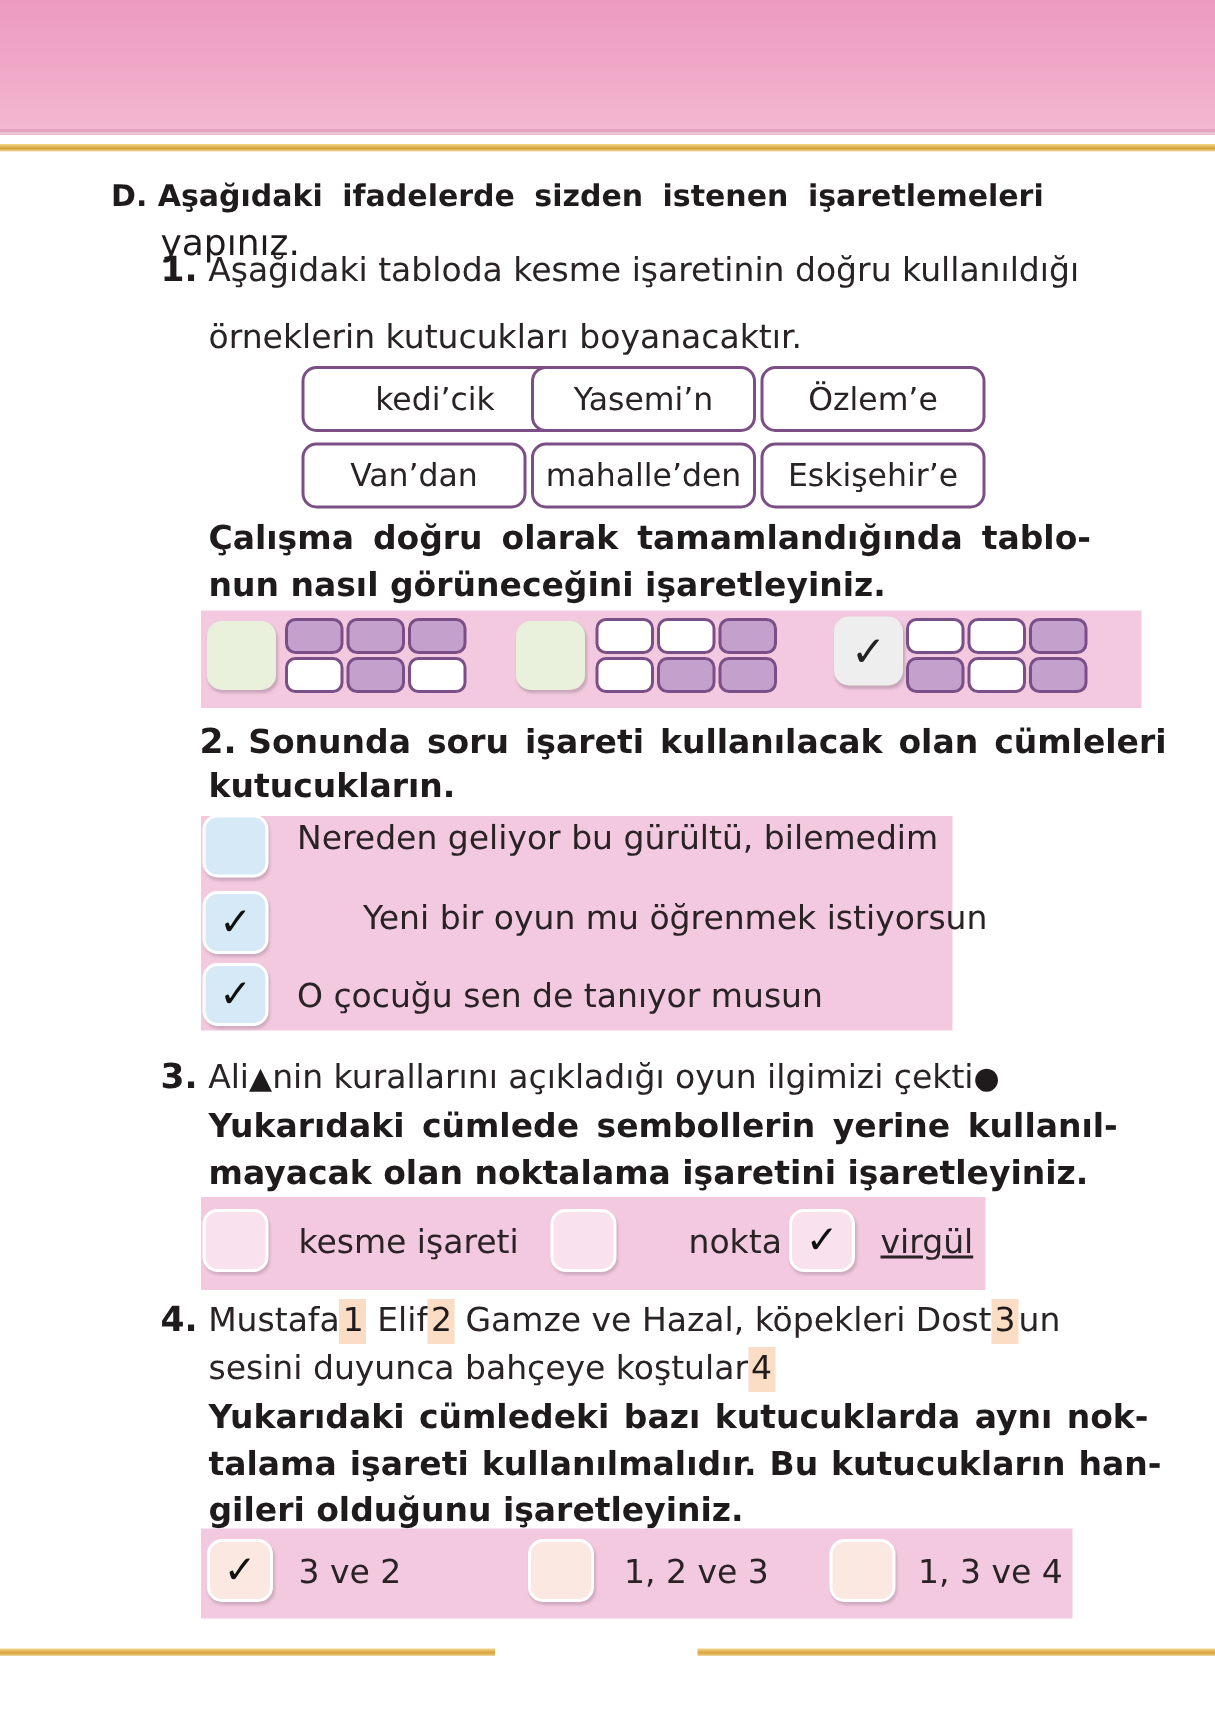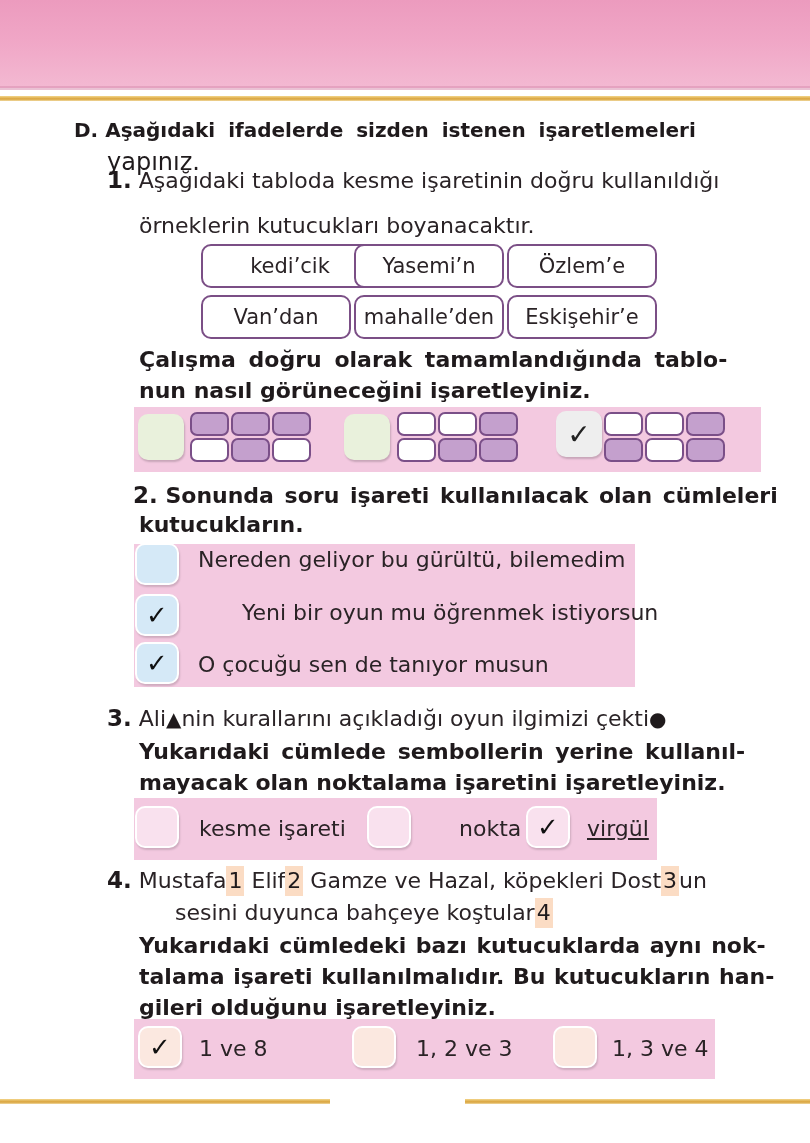--- a/index.html
+++ b/index.html
@@ -157,31 +157,31 @@
 
 <div class="cbox pink" style="left:526px; top:806px;">✓</div>
 <div class="abs txt light" style="left:587px; top:815px;text-decoration:underline;">virgül</div>
 
 <div class="abs txt" style="left:107px; top:866px;">
   <span class="qnum">4.</span>
   <span class="light">Mustafa</span><span class="hl">1</span>
   <span class="light">Elif</span><span class="hl">2</span>
   <span class="light">Gamze ve Hazal, köpekleri Dost</span><span class="hl">3</span><span class="light">un</span>
 </div>
-<div class="abs txt" style="left:139px; top:898px;margin-left:36px;">
+<div class="abs txt" style="left:139px; top:898px;">
   <span class="light">sesini duyunca bahçeye koştular</span><span class="hl">4</span>
 </div>
 <div class="abs txt bold" style="left:139px; top:932px; word-spacing:2px;">Yukarıdaki cümledeki bazı kutucuklarda aynı nok-</div>
 <div class="abs txt bold" style="left:139px; top:963px; word-spacing:1px;">talama işareti kullanılmalıdır. Bu kutucukların han-</div>
 <div class="abs txt bold" style="left:139px; top:994px;">gileri olduğunu işaretleyiniz.</div>
 
 <div class="abs panel" style="left:134px; top:1019px; width:581px; height:60px;"></div>
 
 <div class="cbox peach" style="left:138px; top:1026px;">✓</div>
-<div class="abs txt light" style="left:199px; top:1035px;">1 ve 8</div>
+<div class="abs txt light" style="left:199px; top:1035px;">3 ve 2</div>
 
 <div class="cbox peach" style="left:352px; top:1026px;"></div>
 <div class="abs txt light" style="left:416px; top:1035px;">1, 2 ve 3</div>
 
 <div class="cbox peach" style="left:553px; top:1026px;"></div>
 <div class="abs txt light" style="left:612px; top:1035px;">1, 3 ve 4</div>
 
 <div class="abs gold-line bot-gold-l"></div>
 <div class="abs gold-line bot-gold-r"></div>
 

